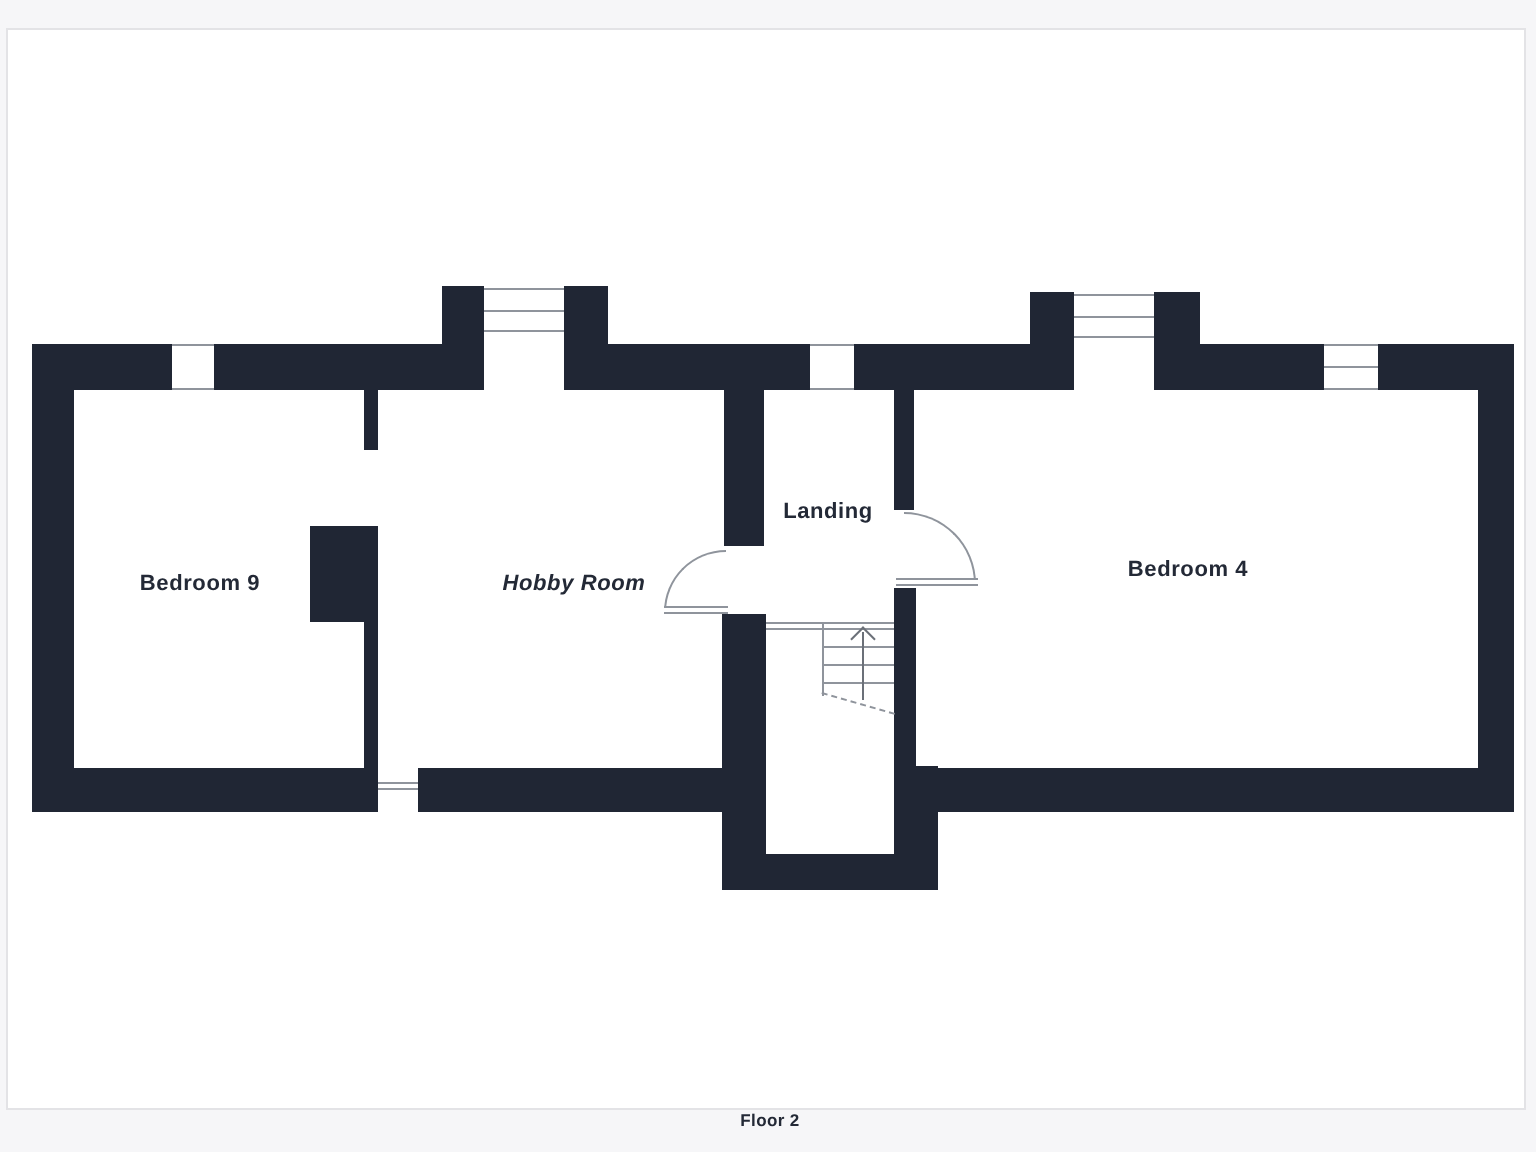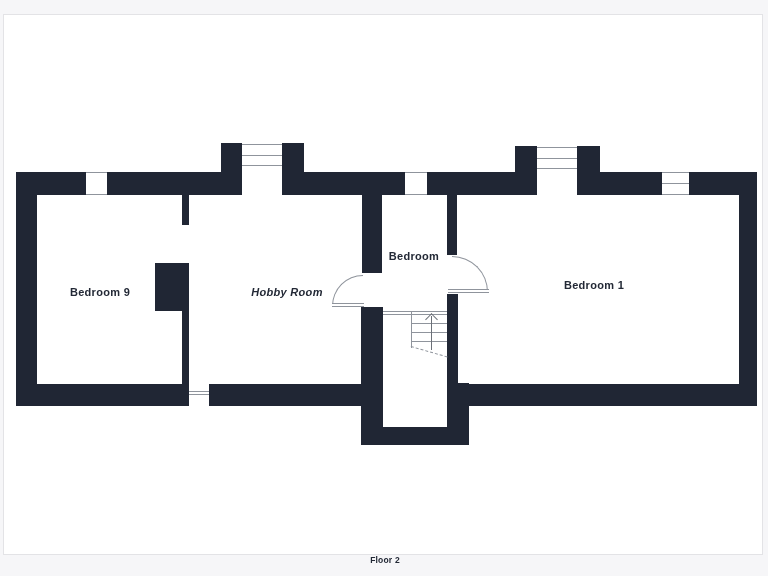--- a/index.html
+++ b/index.html
@@ -95,19 +95,19 @@
         <div class="ln" style="left:29px;top:14px;width:35px;height:1px;"></div>
         <div class="ln" style="left:29px;top:23px;width:35px;height:1px;"></div>
         <div class="ln" style="left:29px;top:32px;width:35px;height:1px;"></div>
         <div class="dash" style="left:28px;top:37px;width:38px;transform:rotate(16deg);transform-origin:left top;"></div>
         <div class="ln" style="left:48px;top:7px;width:1px;height:34px;background:var(--line-dark);"></div>
         <div class="chev" style="left:44px;top:6px;"></div>
       </div>
 
       <div class="room-label" style="left:96px;top:277px;">Bedroom 9</div>
       <div class="room-label" style="left:283px;top:277px;font-style:italic;">Hobby Room</div>
-      <div class="room-label" style="left:410px;top:241px;">Bedroom</div>
-      <div class="room-label" style="left:590px;top:270px;">Bedroom 1</div>
+      <div class="room-label" style="left:410px;top:241px;">Landing</div>
+      <div class="room-label" style="left:590px;top:270px;">Bedroom 4</div>
 
       <div class="caption" style="left:381px;top:545px;">Floor 2</div>
     </div>
   </div>
 </div>
 
 </body></html>

